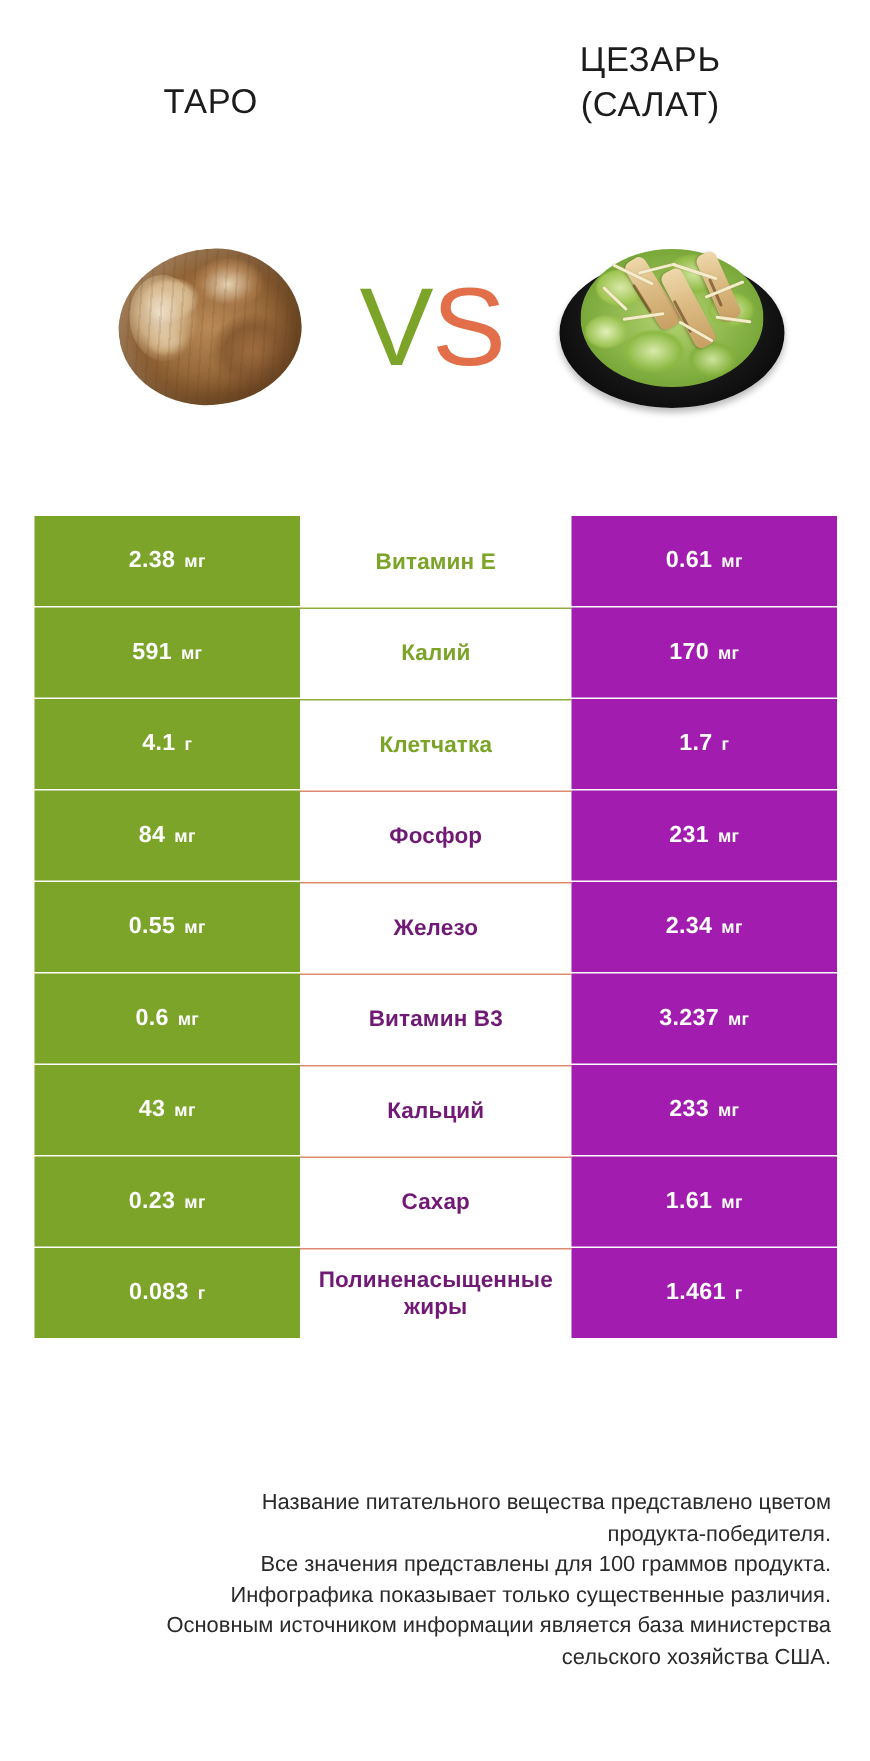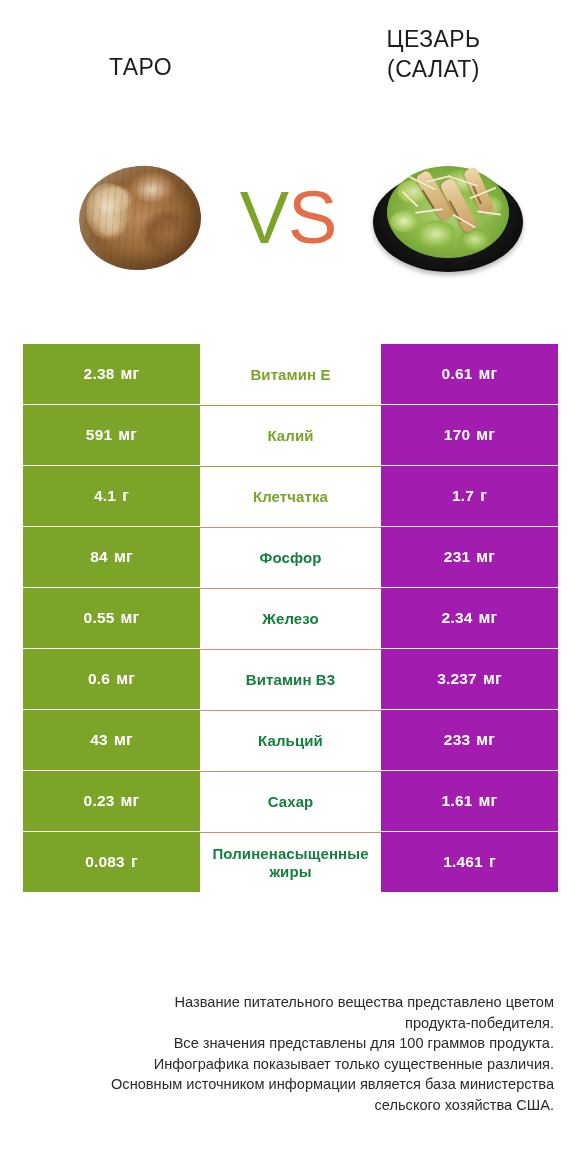--- a/index.html
+++ b/index.html
@@ -126,36 +126,36 @@
   }
   .row:first-child .cell-mid { border-top-color: transparent !important; }
   .val {
     color: #ffffff;
     font-size: 15.5px;
     font-weight: 700;
     letter-spacing: 0.2px;
     white-space: nowrap;
   }
   .val .unit {
-    font-size: 16px;
+    font-size: 12px;
     font-weight: 700;
     margin-left: 6px;
   }
   .lbl {
     font-size: 15px;
     font-weight: 700;
     text-align: center;
     letter-spacing: 0.1px;
     white-space: nowrap;
     overflow: hidden;
   }
   .lbl.wrapped { white-space: normal; }
   .win-green .lbl { color: #7ba428; }
   .win-green .cell-mid { border-top-color: #90ad3c; }
-  .win-orange .lbl { color: #15803d; }
+  .win-orange .lbl { color: #701a75; }
   .win-orange .cell-mid { border-top-color: #dc8b6e; }
 
   
   .footer {
     position: absolute;
     left: 0;
     top: 992px;
     width: 580px;
     text-align: right;
     font-size: 14.6px;

